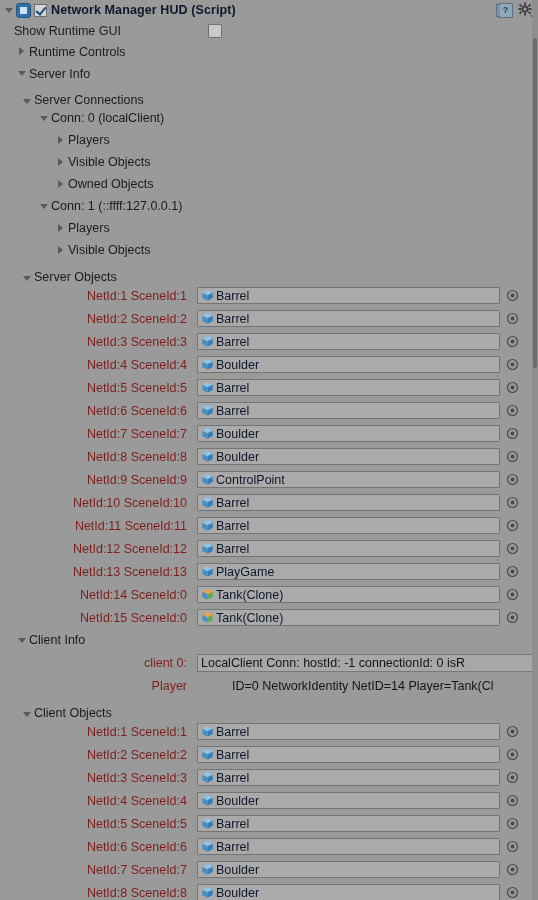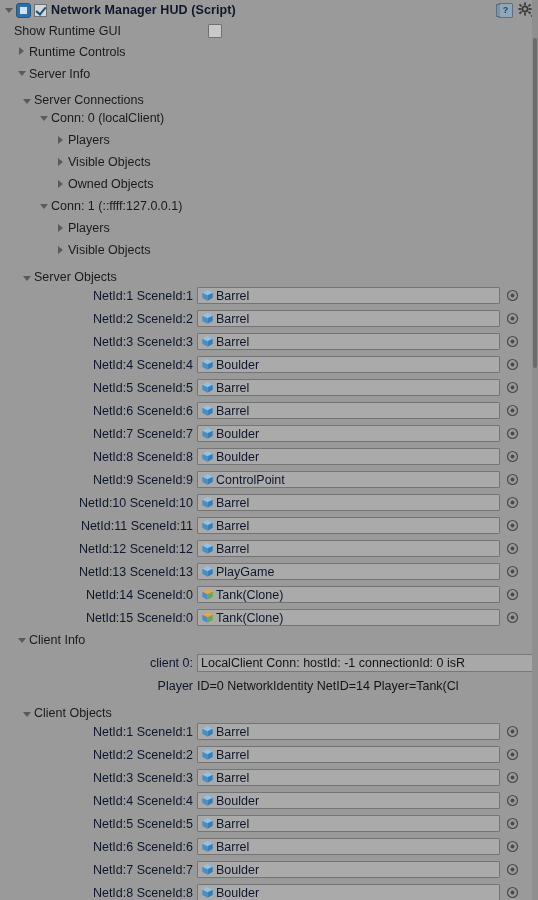--- a/index.html
+++ b/index.html
@@ -154,24 +154,24 @@
   .prop {
     height: 23px;
     display: flex;
     align-items: center;
     position: relative;
   }
   .prop-label {
     width: 197px;
     flex: 0 0 197px;
     text-align: right;
-    padding-right: 4px;
+    padding-right: 10px;
     font-size: 12.5px;
     white-space: nowrap;
-    color: #0f172a;
+    color: #7f1d1d;
   }
 
   
   .objfield {
     flex: 1 1 auto;
     height: 17px;
     background: #aaaaaa;
     border: 1px solid #747474;
     border-radius: 1px;
     display: flex;
@@ -595,21 +595,21 @@
 <div class="fold i1" style="height:22px;">
   <span class="tri down"></span>
   <span class="fold-lbl">Client Info</span>
 </div>
 
 <div class="prop" style="height:23px;">
   <span class="prop-label">client 0:</span>
   <span class="textfield">LocalClient Conn: hostId: -1 connectionId: 0 isR</span>
 </div>
 
-<div class="prop" style="height:23px;">
+<div class="prop" style="height:23px;gap:35px;">
   <span class="prop-label">Player</span>
   <span class="plaintext">ID=0 NetworkIdentity NetID=14 Player=Tank(Cl</span>
 </div>
 
 <div class="fold i2" style="height:23px;">
   <span class="tri down"></span>
   <span class="fold-lbl">Client Objects</span>
 </div>
 <div id="client-object-rows">
     <div class="prop">

